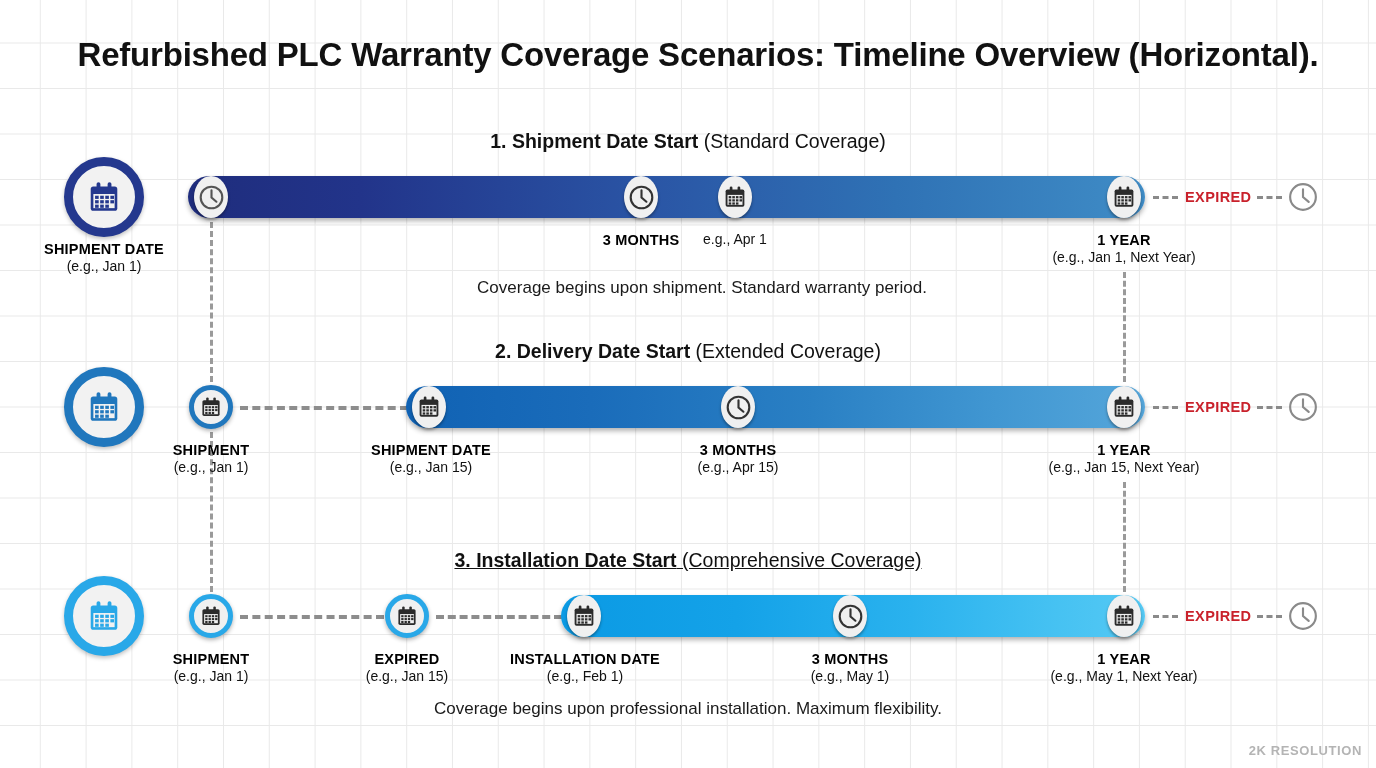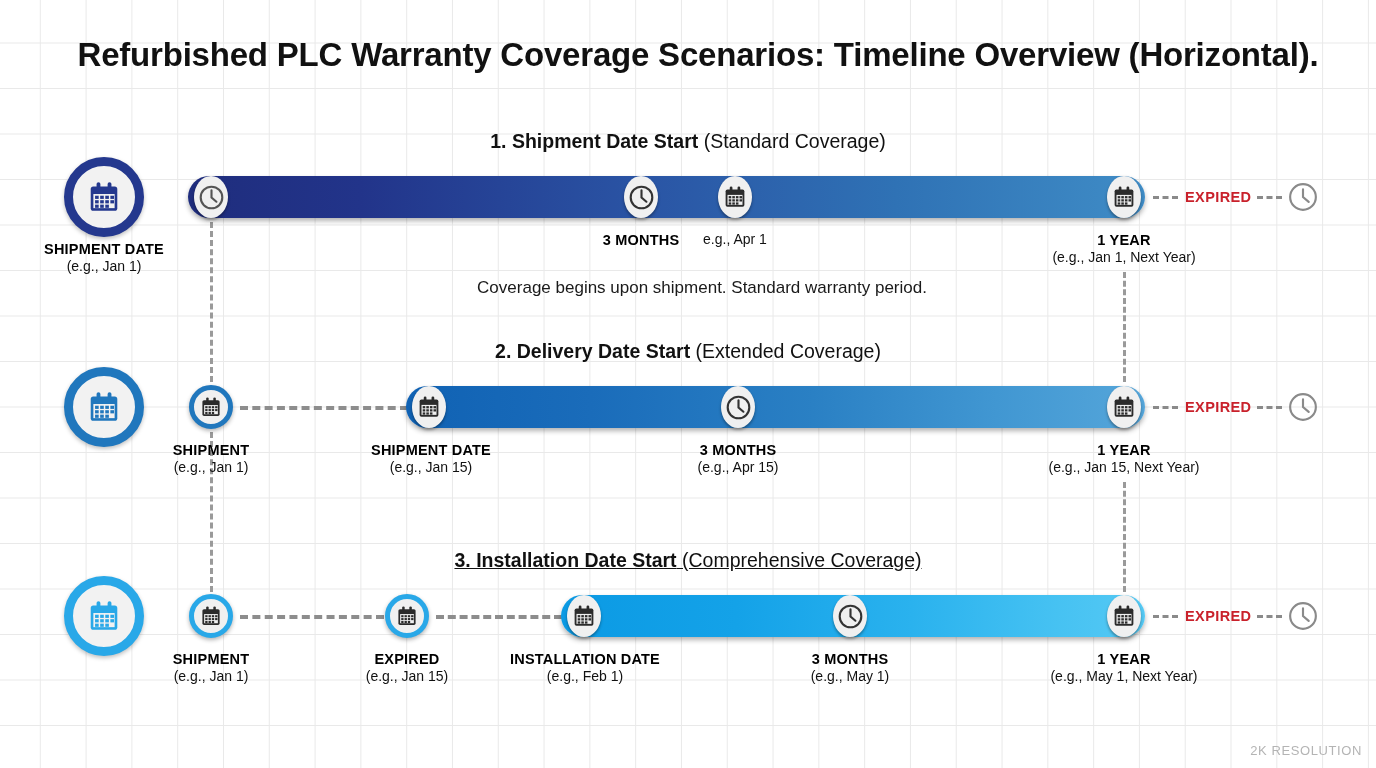--- a/index.html
+++ b/index.html
@@ -87,21 +87,21 @@
   .vdash{border-left:3px dashed #9a9a9a;width:0;}
   
   .hdash{height:0;border-top:4px dashed #8d8d8d;}
 
   
   .oclock{width:30px;height:30px;}
 
   
   #footer-watermark{
     right:14px;bottom:10px;font-size:13px;color:#b4b4b4;
-    letter-spacing:.6px;font-weight:normal;white-space:nowrap;
+    letter-spacing:.6px;font-weight:bold;white-space:nowrap;
   }
   svg{display:block;}
 </style>
 </head>
 <body>
 
 <div class="stage">
 
   <div class="abs" id="page-title">
     <span class="b">Refurbished PLC Warranty Coverage Scenarios:</span><span class="r"> Timeline Overview (Horizontal).</span>
@@ -562,16 +562,17 @@
   <div class="abs dashseg" style="left:1257px;top:615px;width:25px;"></div>
   <div class="abs" style="left:1288px;top:601px;">
     <span>
       <svg class="oclock" viewBox="0 0 28 28">
           <circle cx="14" cy="14" r="12" fill="none" stroke="#8a8a8a" stroke-width="2"></circle>
           <path d="M14 6.8 V14 L19.3 18.6" fill="none" stroke="#8a8a8a" stroke-width="2" stroke-linecap="round"></path>
         </svg>
     </span>
   </div>
 
+  <div class="abs desc" style="top:699px;">Coverage begins upon professional installation. Maximum flexibility.</div>
 
   <div class="abs" id="footer-watermark">2K RESOLUTION</div>
 
 </div>
 
 </body></html>

